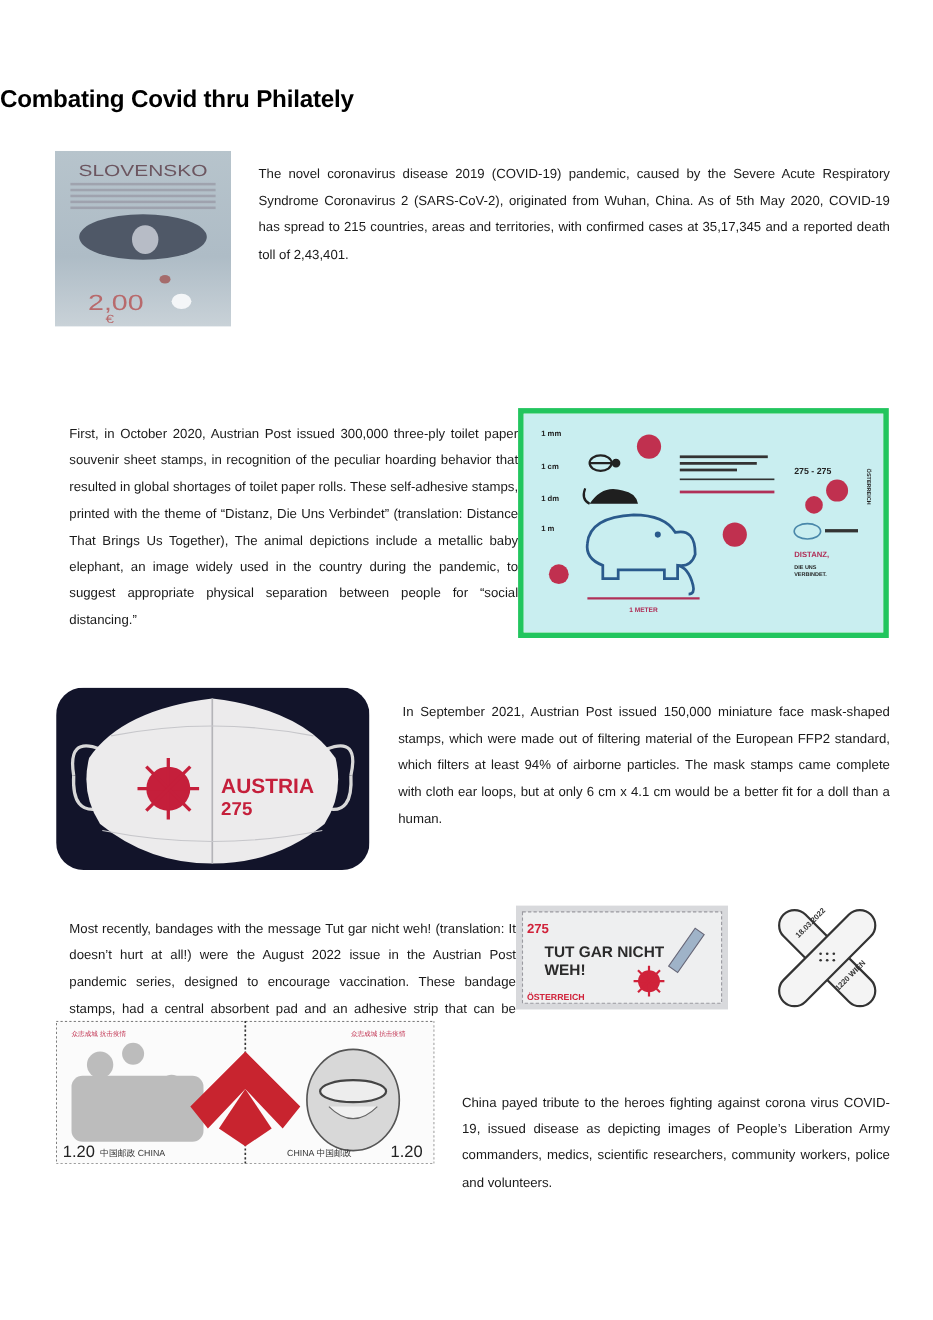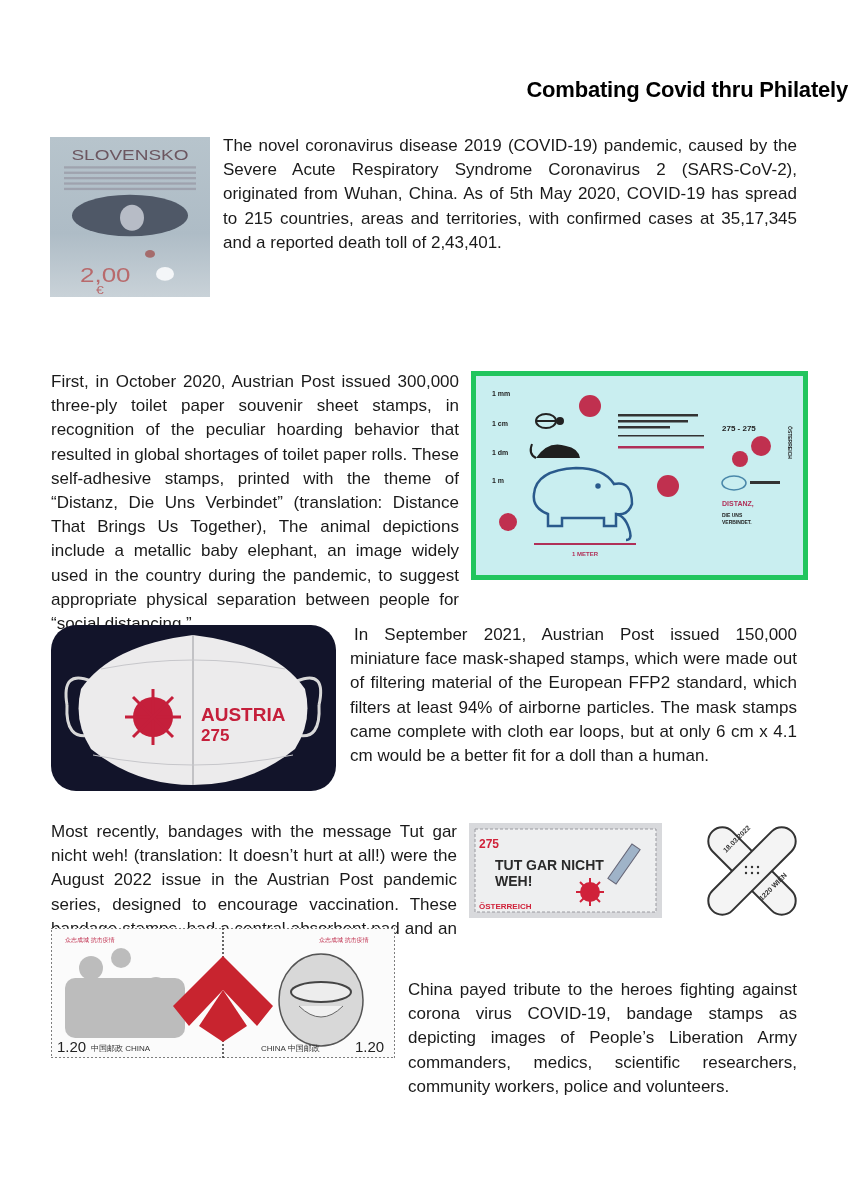--- a/index.html
+++ b/index.html
@@ -1,21 +1,21 @@
 <!DOCTYPE html>
 <html><head>
 <meta charset="utf-8">
 <style>
   html, body { margin: 0; padding: 0; background: #ffffff; }
   body { width: 848px; height: 1200px; position: relative; overflow: hidden;
          font-family: "Liberation Sans", sans-serif; color: #111; }
-  .title { position: absolute; left: 0; top: 62px; width: 848px; text-align: right;
+  .title { position: absolute; left: 0; top: 62px; width: 848px; text-align: left;
            font-family: "Liberation Sans", sans-serif; font-weight: bold; font-size: 22px; color: #000; letter-spacing: -0.2px; }
-  .para { position: absolute; font-family: "Liberation Sans", sans-serif; font-size: 17px; line-height: 24.2px;
-          text-align: justify; color: #1a1a1a; margin: 0; }
+  .para { position: absolute; font-family: "Liberation Sans", sans-serif; font-size: 12px; line-height: 24.2px;
+          text-align: justify; color: #1a1a1a; margin: 12px; }
   .stamp { position: absolute; overflow: hidden; }
   .stamp svg { display: block; width: 100%; height: 100%; }
   .stamp-text { font-family: "Liberation Sans", sans-serif; }
 </style>
 </head>
 <body>
 
 <h1 class="title">Combating Covid thru Philately</h1>
 
 <div class="stamp" style="left:50px; top:137px; width:160px; height:160px;">
@@ -195,13 +195,13 @@
       <ellipse cx="270" cy="72" rx="42" ry="46" fill="#d8d8d8" stroke="#555" stroke-width="1.5"></ellipse>
       <ellipse cx="270" cy="64" rx="30" ry="10" fill="#ededed" stroke="#444" stroke-width="2"></ellipse>
       <path d="M248 78 Q270 100 292 78" fill="#f0f0f0" stroke="#666"></path>
     </g>
     <text x="6" y="124" font-size="15" fill="#222" class="stamp-text">1.20</text>
     <text x="40" y="123" font-size="8" fill="#333" class="stamp-text">中国邮政 CHINA</text>
     <text x="210" y="123" font-size="8" fill="#333" class="stamp-text">CHINA 中国邮政</text>
     <text x="304" y="124" font-size="15" fill="#222" class="stamp-text">1.20</text>
   </svg>
 </div>
-<p class="para" style="left:408px; top:978px; width:389px;">China payed tribute to the heroes fighting against corona virus COVID-19, bandage stamps as depicting images of People’s Liberation Army commanders, medics, scientific researchers, community workers, police and volunteers.</p>
+<p class="para" style="left:408px; top:978px; width:389px;">China payed tribute to the heroes fighting against corona virus COVID-19, issued disease as depicting images of People’s Liberation Army commanders, medics, scientific researchers, community workers, police and volunteers.</p>
 
 </body></html>

